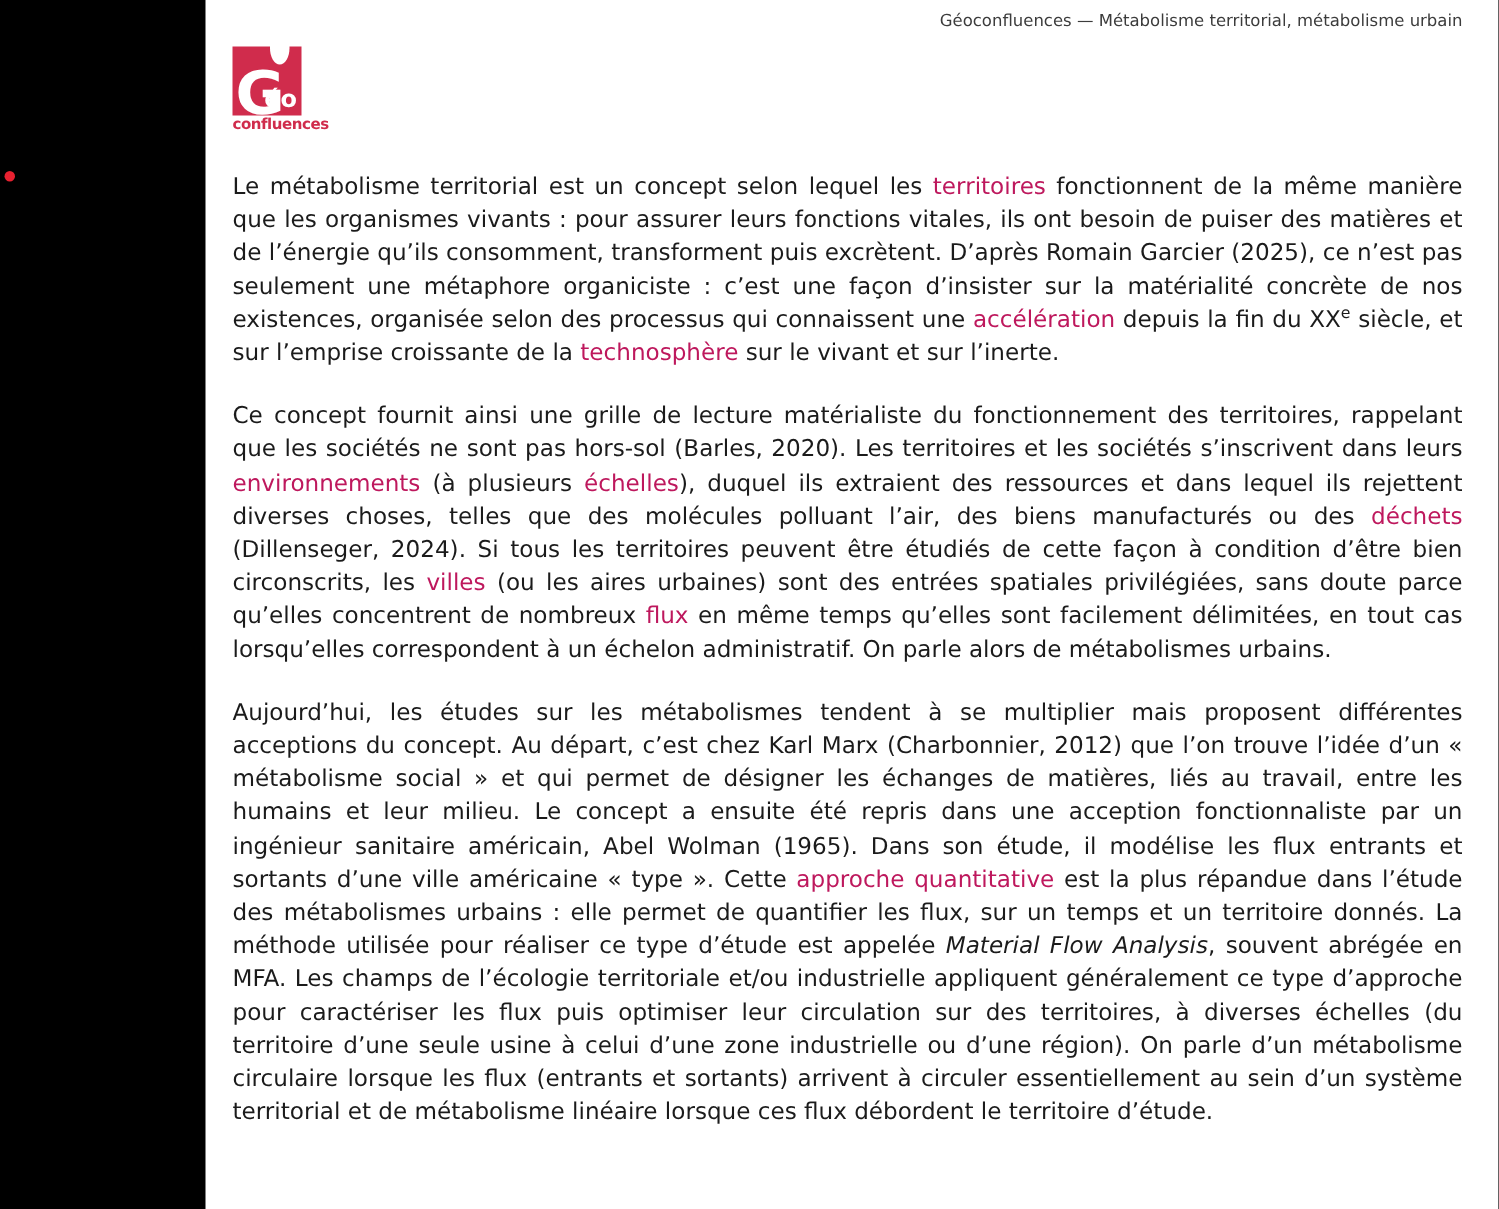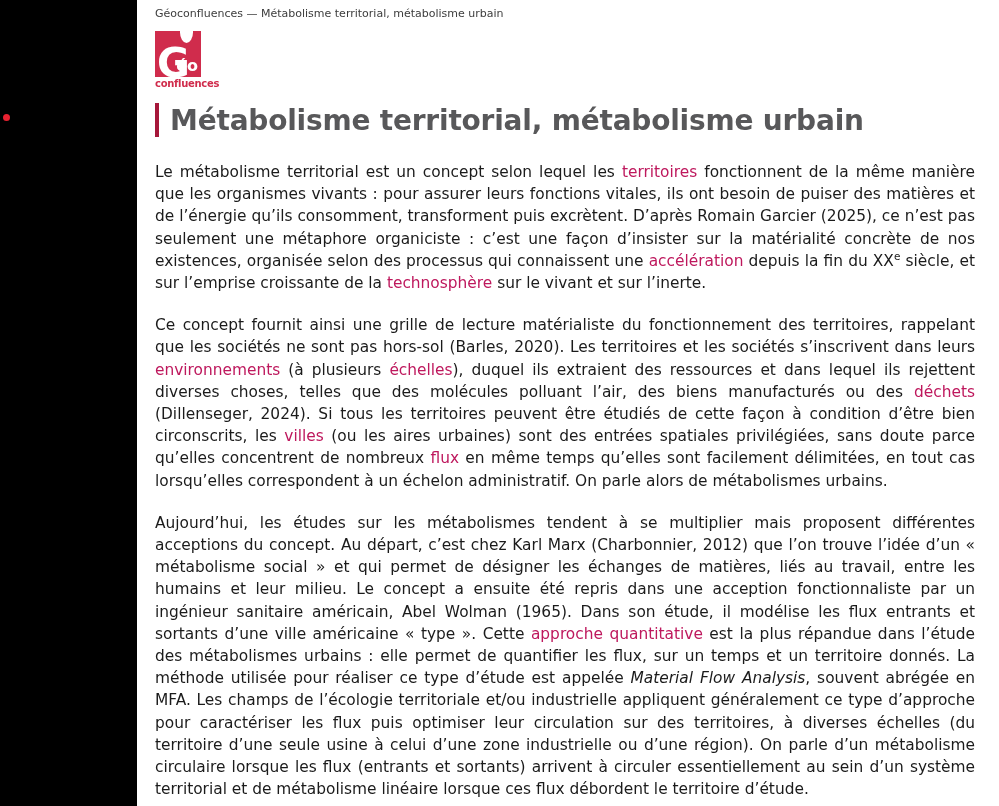--- a/index.html
+++ b/index.html
@@ -6,21 +6,21 @@
   html,body { width:999px; height:806px; overflow:hidden; background:#000; }
   body { font-family:"DejaVu Sans", sans-serif; }
   .canvas { position:relative; width:999px; height:806px; background:#000; }
 
   .red-dot { position:absolute; left:3px; top:114px; width:7px; height:7px;
              border-radius:50%; background:#e82130; }
 
   .page { position:absolute; left:137px; top:0; width:862px; height:806px;
           background:#ffffff; padding:5px 24px 0 18px; }
 
-  .doc-header { text-align:left; font-size:11px; color:#3c3c3c; letter-spacing:0;
+  .doc-header { text-align:right; font-size:11px; color:#3c3c3c; letter-spacing:0;
                 padding-top:2px; }
 
   .logo { margin-top:11px; width:70px; }
   .logo-square { position:relative; width:46px; height:46px; background:#d02c4c; }
   .logo-g  { position:absolute; left:2px; bottom:-6px; color:#fff; font-weight:bold;
              font-size:40px; line-height:1; }
   .logo-eo { position:absolute; right:3px; bottom:3px; color:#fff; font-weight:bold;
              font-size:16px; line-height:1;text-align:center; }
   .logo-notch { position:absolute; top:-1px; right:8px; width:13px; height:13px;
              background:#fff; border-radius:0 0 60% 60% / 0 0 100% 100%; }
@@ -53,24 +53,20 @@
 
     <div class="logo">
       <div class="logo-square">
         <span class="logo-notch"></span>
         <span class="logo-g">G</span>
         <span class="logo-eo">éo</span>
       </div>
       <div class="logo-word">confluences</div>
     </div>
 
-    <div class="title-row">
-      <span class="title-bar"></span>
-      <h1 class="page-title">Métabolisme territorial, métabolisme urbain</h1>
-    </div>
 
     <div class="article">
         <p><span class="seg-plain">Le </span><span class="seg-bold">métabolisme territorial</span><span class="seg-plain"> est un concept selon lequel les </span><span class="seg-link">territoires</span><span class="seg-plain"> fonctionnent de la même manière que les organismes vivants : pour assurer leurs fonctions vitales, ils ont besoin de puiser des matières et de l’énergie qu’ils consomment, transforment puis excrètent. D’après Romain Garcier (2025), ce n’est pas seulement une métaphore organiciste : c’est une façon d’insister sur la matérialité concrète de nos existences, organisée selon des processus qui connaissent une </span><span class="seg-link">accélération</span><span class="seg-plain"> depuis la fin du XX</span><span class="seg-sup">e</span><span class="seg-plain"> siècle, et sur l’emprise croissante de la </span><span class="seg-link">technosphère</span><span class="seg-plain"> sur le vivant et sur l’inerte.</span></p>
         <p><span class="seg-plain">Ce concept fournit ainsi une grille de lecture matérialiste du fonctionnement des territoires, rappelant que les sociétés ne sont pas hors-sol (Barles, 2020). Les territoires et les sociétés s’inscrivent dans leurs </span><span class="seg-link">environnements</span><span class="seg-plain"> (à plusieurs </span><span class="seg-link">échelles</span><span class="seg-plain">), duquel ils extraient des ressources et dans lequel ils rejettent diverses choses, telles que des molécules polluant l’air, des biens manufacturés ou des </span><span class="seg-link">déchets</span><span class="seg-plain"> (Dillenseger, 2024). Si tous les territoires peuvent être étudiés de cette façon à condition d’être bien circonscrits, les </span><span class="seg-link">villes</span><span class="seg-plain"> (ou les aires urbaines) sont des entrées spatiales privilégiées, sans doute parce qu’elles concentrent de nombreux </span><span class="seg-link">flux</span><span class="seg-plain"> en même temps qu’elles sont facilement délimitées, en tout cas lorsqu’elles correspondent à un échelon administratif. On parle alors de </span><span class="seg-bold">métabolismes urbains</span><span class="seg-plain">.</span></p>
         <p><span class="seg-plain">Aujourd’hui, les études sur les métabolismes tendent à se multiplier mais proposent différentes acceptions du concept. Au départ, c’est chez Karl Marx (Charbonnier, 2012) que l’on trouve l’idée d’un « métabolisme social » et qui permet de désigner les échanges de matières, liés au travail, entre les humains et leur milieu. Le concept a ensuite été repris dans une acception fonctionnaliste par un ingénieur sanitaire américain, </span><span class="seg-bold">Abel Wolman</span><span class="seg-plain"> (1965). Dans son étude, il modélise les flux entrants et sortants d’une ville américaine « type ». Cette </span><span class="seg-link">approche quantitative</span><span class="seg-plain"> est la plus répandue dans l’étude des métabolismes urbains : elle permet de quantifier les flux, sur un temps et un territoire donnés. La méthode utilisée pour réaliser ce type d’étude est appelée </span><span class="seg-italic">Material Flow Analysis</span><span class="seg-plain">, souvent abrégée en MFA. Les champs de </span><span class="seg-bold">l’écologie territoriale et/ou industrielle</span><span class="seg-plain"> appliquent généralement ce type d’approche pour caractériser les flux puis optimiser leur circulation sur des territoires, à diverses échelles (du territoire d’une seule usine à celui d’une zone industrielle ou d’une région). On parle d’un </span><span class="seg-bold">métabolisme circulaire</span><span class="seg-plain"> lorsque les flux (entrants et sortants) arrivent à circuler essentiellement au sein d’un système territorial et de </span><span class="seg-bold">métabolisme linéaire</span><span class="seg-plain"> lorsque ces flux débordent le territoire d’étude.</span></p>
       </div>
 
   </div>
 </div>
 

